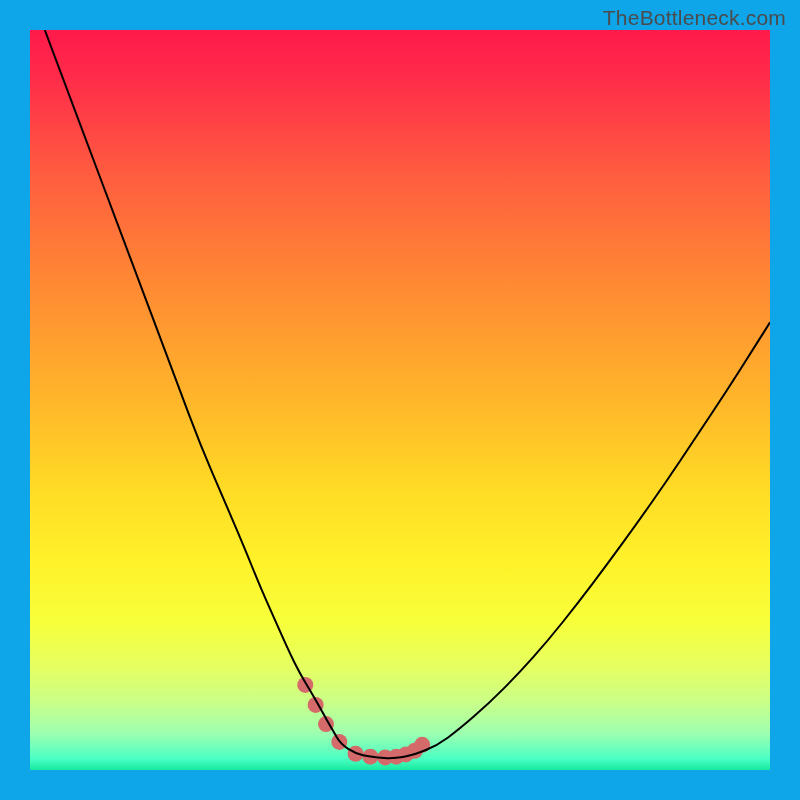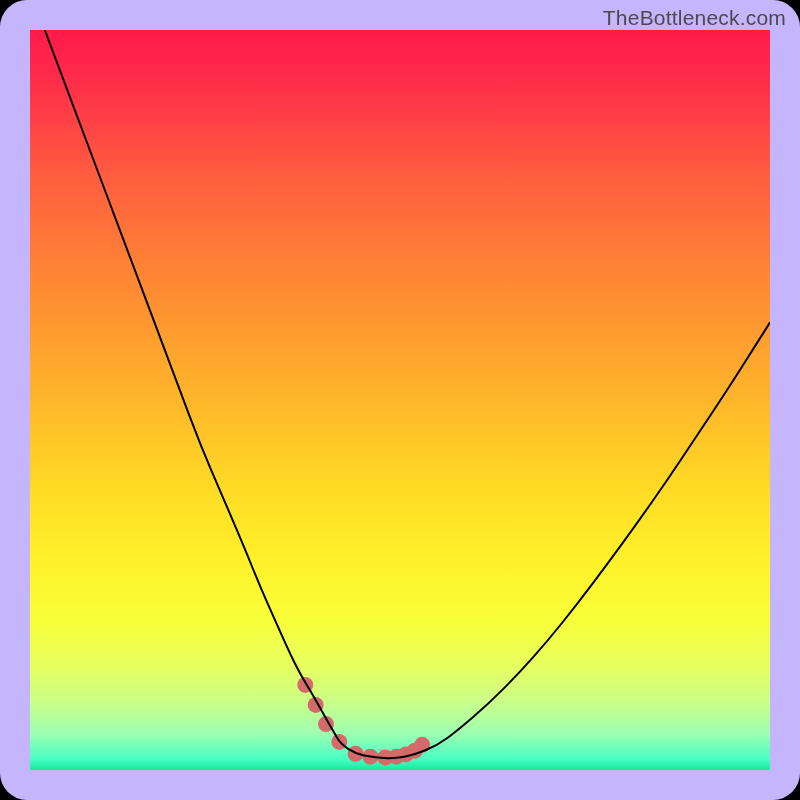--- a/index.html
+++ b/index.html
@@ -10,22 +10,21 @@
     background: #000;
     overflow: hidden;
     font-family: Arial, Helvetica, sans-serif;
   }
   .frame {
     position: absolute;
     left: 0;
     top: 0;
     width: 800px;
     height: 800px;
-    background: #c4b5fd;
-    border-radius: 27px;
+    background: #0ea5e9;
   }
   .plot {
     position: absolute;
     left: 30px;
     top: 30px;
     width: 740px;
     height: 740px;
     overflow: hidden;
   }
   .gradient {

